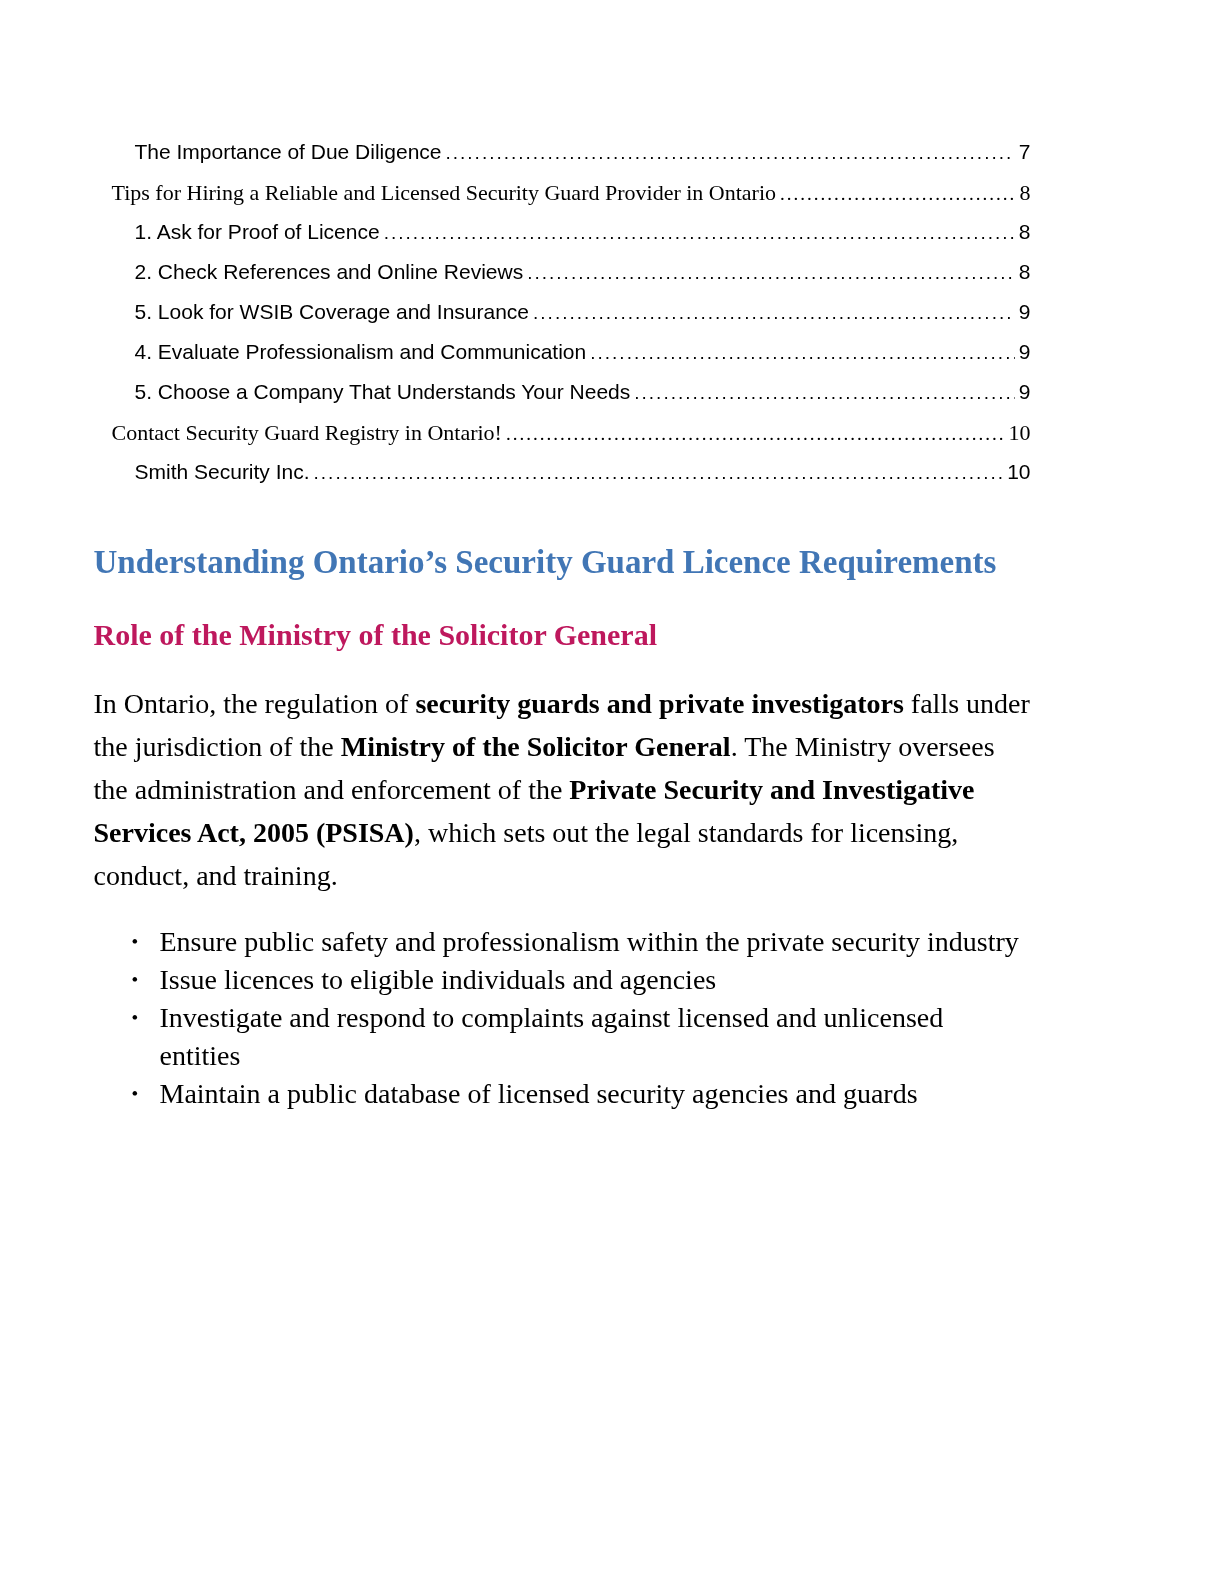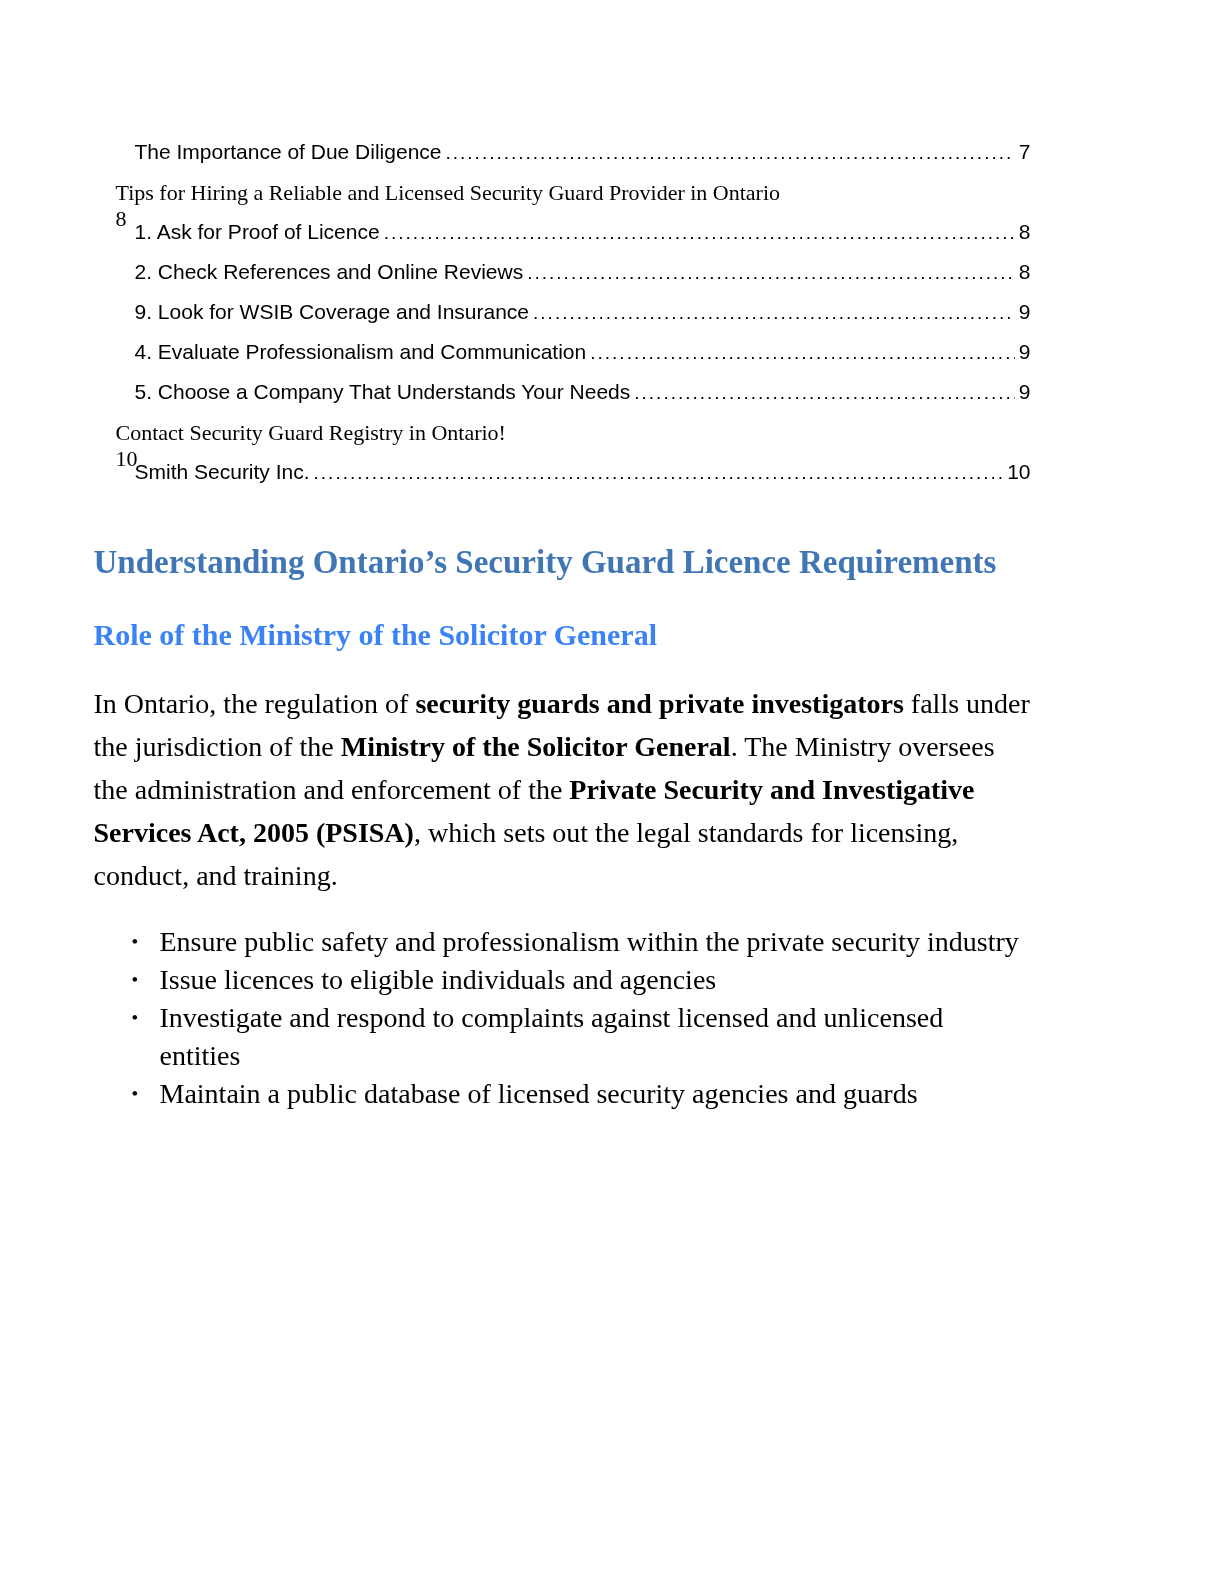--- a/index.html
+++ b/index.html
@@ -17,21 +17,21 @@
   }
 
   
   .toc-row {
     display: flex;
     align-items: baseline;
     height: 40px;
   }
   .toc-row.sans  { font-family: "Liberation Sans", sans-serif; font-size: 21px; }
   .toc-row.serif { font-family: "Liberation Serif", serif;     font-size: 22px; }
-  .lvl1 { padding-left: 18px; flex-direction: column; }
+  .lvl1 { padding-left: 18px; }
   .lvl2 { padding-left: 41px; }
   .toc-label { white-space: nowrap; }
   .toc-dots {
     flex: 1;
     overflow: hidden;
     white-space: nowrap;
     margin: 0 4px;
     min-width: 20px;
   }
   .toc-dots::after {
@@ -47,21 +47,21 @@
     font-size: 33px;
     font-weight: bold;
     line-height: 44px;
     margin: 40px 0 0 0;
   }
   .subsection-heading {
     font-size: 30px;
     font-weight: bold;
     line-height: 42px;
     margin: 30px 0 0 0;
-    color: #3b82f6;
+    color: #be185d;
   }
 
   
   .body-para {
     font-size: 28px;
     line-height: 43px;
     margin: 26px 0 0 0;
   }
   .bold { font-weight: bold; }
 
@@ -110,21 +110,21 @@
       <span class="toc-page">8</span>
     </div>
 
     <div class="toc-row sans lvl2">
       <span class="toc-label">2. Check References and Online Reviews</span>
       <span class="toc-dots"></span>
       <span class="toc-page">8</span>
     </div>
 
     <div class="toc-row sans lvl2">
-      <span class="toc-label">9. Look for WSIB Coverage and Insurance</span>
+      <span class="toc-label">5. Look for WSIB Coverage and Insurance</span>
       <span class="toc-dots"></span>
       <span class="toc-page">9</span>
     </div>
 
     <div class="toc-row sans lvl2">
       <span class="toc-label">4. Evaluate Professionalism and Communication</span>
       <span class="toc-dots"></span>
       <span class="toc-page">9</span>
     </div>
 

